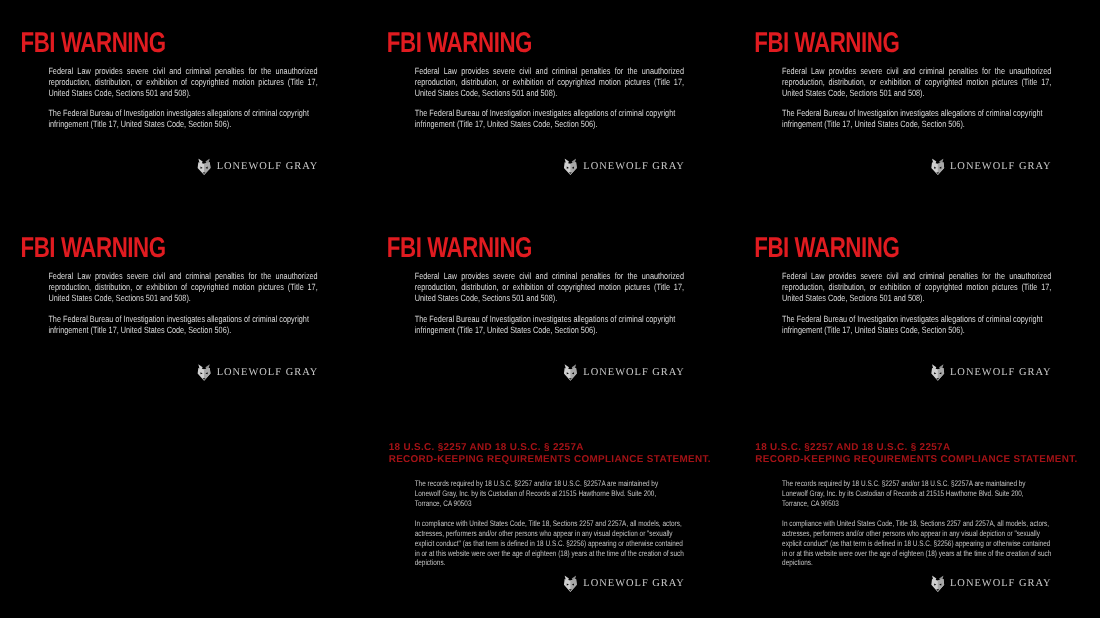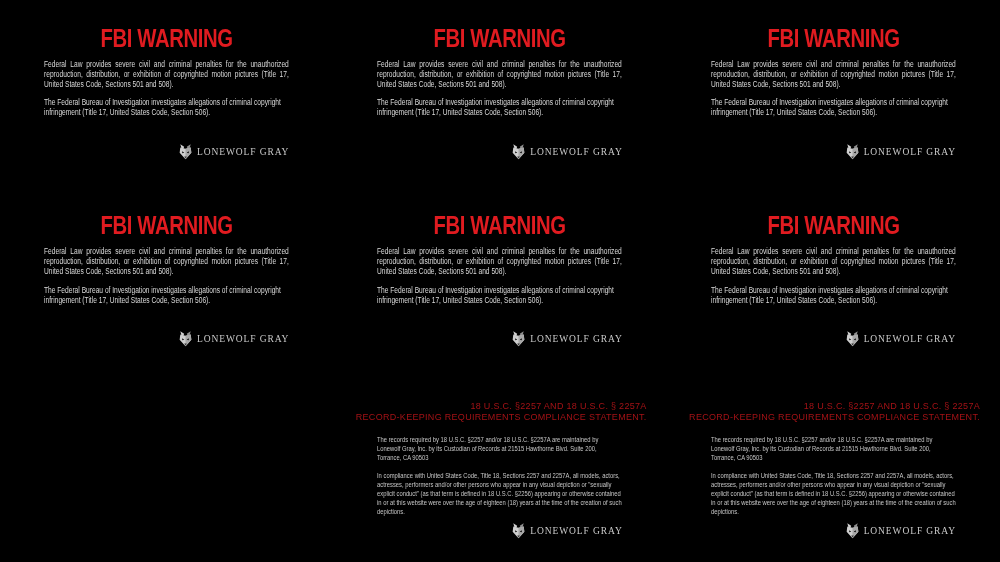--- a/index.html
+++ b/index.html
@@ -16,21 +16,20 @@
     grid-template-rows: repeat(3, 1fr);
   }
   .cell {
     position: relative;
     background: #000;
     overflow: hidden;
   }
   
   .w-title {
     margin: 20px 0 0 0;
-    text-align: center;
     line-height: 1;
     text-decoration: underline;
   }
   .w-title .condensed {
     display: inline-block;
     transform: scaleX(0.78);
     transform-origin: 50% 50%;
     font-weight: bold;
     font-size: 26px;
     letter-spacing: -0.5px;
@@ -69,23 +68,23 @@
   .logo-text {
     font-family: Liberation Serif, serif;
     font-size: 9.5px;
     letter-spacing: 0.9px;
     color: #c9c9c9;
     white-space: nowrap;
   }
   .wolf { display: inline-flex; }
   
   .c-head {
-    margin: 26px 20px 0 9px;
-    text-align: right;
-    font-weight: normal;
+    margin: 26px 20px 0 20px;
+    text-align: left;
+    font-weight: bold;
     font-size: 9px;
     line-height: 11.5px;
     letter-spacing: 0.3px;
     color: #a41216;
   }
   .compliance .textwrap { top: 60px; }
   .compliance .textwrap p {
     margin: 0;
     font-size: 7.3px;
     line-height: 9px;

